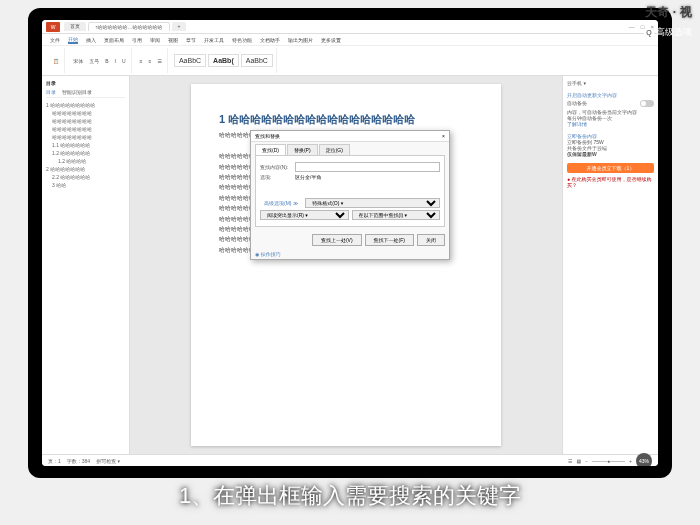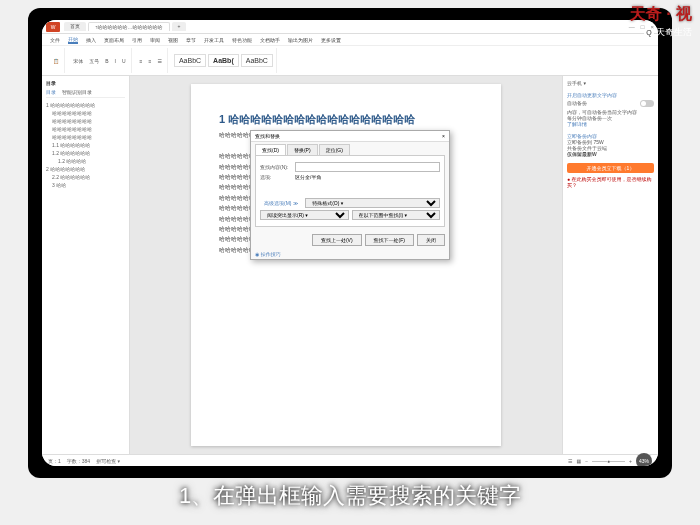--- a/index.html
+++ b/index.html
@@ -1,18 +1,18 @@
 <!DOCTYPE html>
 <html><head>
 <meta charset="utf-8">
 <style>
 *{margin:0;padding:0;box-sizing:border-box;font-family:"Microsoft YaHei",Arial,sans-serif}
 body{width:700px;height:525px;background:#f0f0f0;position:relative;overflow:hidden}
 .monitor{position:absolute;top:8px;left:28px;width:644px;height:470px;background:#000;border-radius:12px;padding:12px 14px}
-.screen{width:100%;height:100%;background:#f5f5f5;border-radius:14px;overflow:hidden;display:flex;flex-direction:column;font-size:6px}
+.screen{width:100%;height:100%;background:#f5f5f5;border-radius:4px;overflow:hidden;display:flex;flex-direction:column;font-size:6px}
 .titlebar{height:14px;background:#fff;display:flex;align-items:center;border-bottom:1px solid #ddd;padding:0 4px}
 .titlebar .logo{width:14px;height:10px;background:#d14424;color:#fff;font-size:5px;display:flex;align-items:center;justify-content:center;border-radius:1px}
 .titlebar .tabs{display:flex;margin-left:4px;gap:2px}
 .titlebar .tab{padding:1px 6px;background:#eee;border-radius:2px 2px 0 0;font-size:5px;color:#555}
 .titlebar .tab.active{background:#fff;border:1px solid #ddd;border-bottom:none}
 .titlebar .winctrl{margin-left:auto;display:flex;gap:6px;color:#888}
 .menubar{height:12px;background:#fff;display:flex;align-items:center;gap:8px;padding:0 8px;font-size:5px;color:#444;border-bottom:1px solid #eee}
 .menubar .item{cursor:pointer}
 .menubar .item.active{color:#4a7ebb;border-bottom:2px solid #4a7ebb}
 .ribbon{height:30px;background:#fff;display:flex;align-items:center;padding:2px 6px;gap:3px;border-bottom:1px solid #ddd;color:#555}
@@ -47,31 +47,31 @@
 .dialog .dtabs{display:flex;gap:1px;padding:2px 4px 0}
 .dialog .dtab{padding:2px 6px;background:#eee;border:1px solid #ccc;border-bottom:none;font-size:5px}
 .dialog .dtab.active{background:#fff}
 .dialog .dbody{background:#fff;margin:0 4px 4px;border:1px solid #ccc;padding:4px}
 .dialog .drow{display:flex;align-items:center;margin:2px 0;gap:3px}
 .dialog .drow label{width:32px;color:#555}
 .dialog .drow input,.dialog .drow select{flex:1;border:1px solid #bbb;height:10px;padding:0 2px;font-size:5px}
 .dialog .dbtns{display:flex;justify-content:flex-end;gap:3px;padding:3px 4px}
 .dialog .dbtn{padding:2px 8px;background:#f0f0f0;border:1px solid #aaa;font-size:5px}
 .dialog .link{color:#4a7ebb;padding:2px 4px}
-.watermark{position:absolute;top:4px;right:8px;color:#b91c1c;font-size:16px;font-weight:bold;text-shadow:0 0 3px rgba(0,0,0,.6);z-index:50}
+.watermark{position:absolute;top:4px;right:8px;color:#404040;font-size:12px;font-weight:bold;text-shadow:0 0 3px rgba(0,0,0,.6);z-index:50}
 .watermark2{position:absolute;top:26px;right:8px;color:#fff;font-size:9px;z-index:50;display:flex;align-items:center;gap:2px}
 .watermark2::before{content:"Q";background:#fff;color:#333;width:10px;height:10px;border-radius:50%;display:inline-flex;align-items:center;justify-content:center;font-size:7px}
 .caption{position:absolute;bottom:14px;left:0;right:0;text-align:center;color:#fff;font-size:22px;font-weight:500;text-shadow:0 0 4px rgba(0,0,0,.9),0 0 8px rgba(0,0,0,.7);z-index:60}
 </style>
 </head>
 <body>
 
 <div class="watermark">天奇 · 视</div>
 <div class="watermark2">
-    <span>天奇生活</span>
+    <span>高级选项</span>
   </div>
 
 <div class="monitor">
 <div class="screen">
 
   <div class="titlebar">
     <div class="logo">W</div>
     <div class="tabs">
       <div class="tab">首页</div>
       <div class="tab active">↑哈哈哈哈哈哈…哈哈哈哈哈哈</div>

